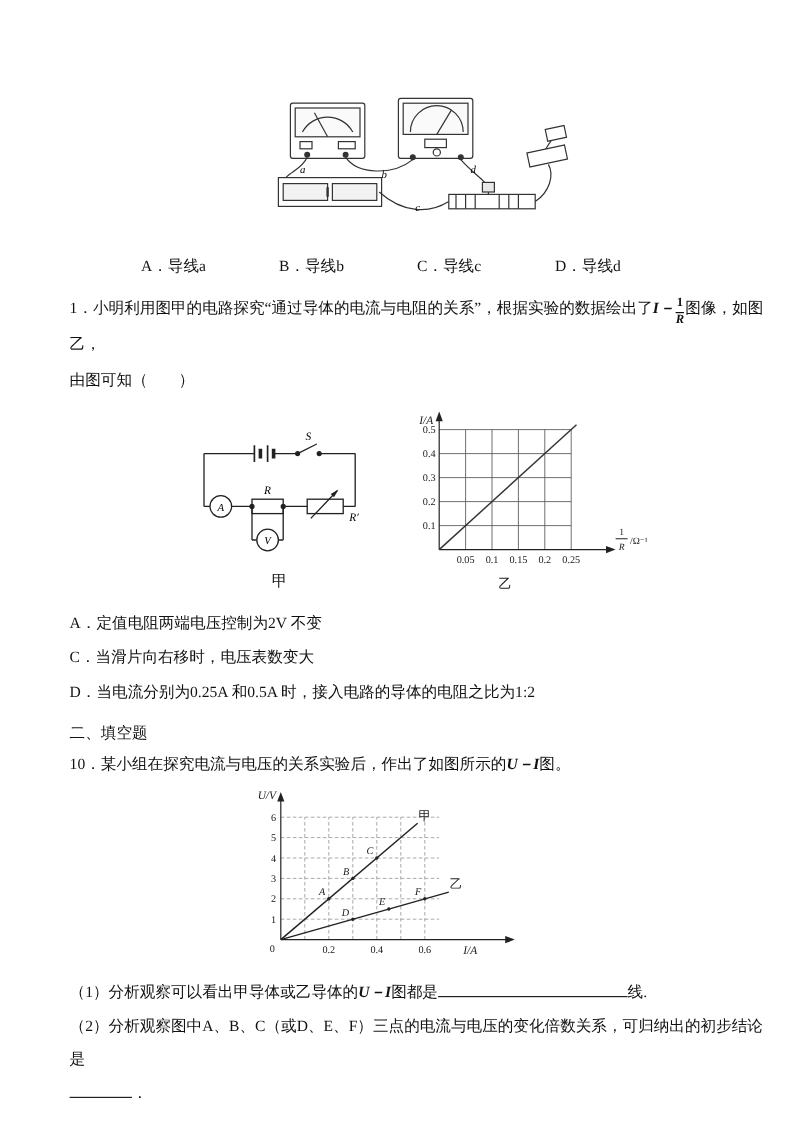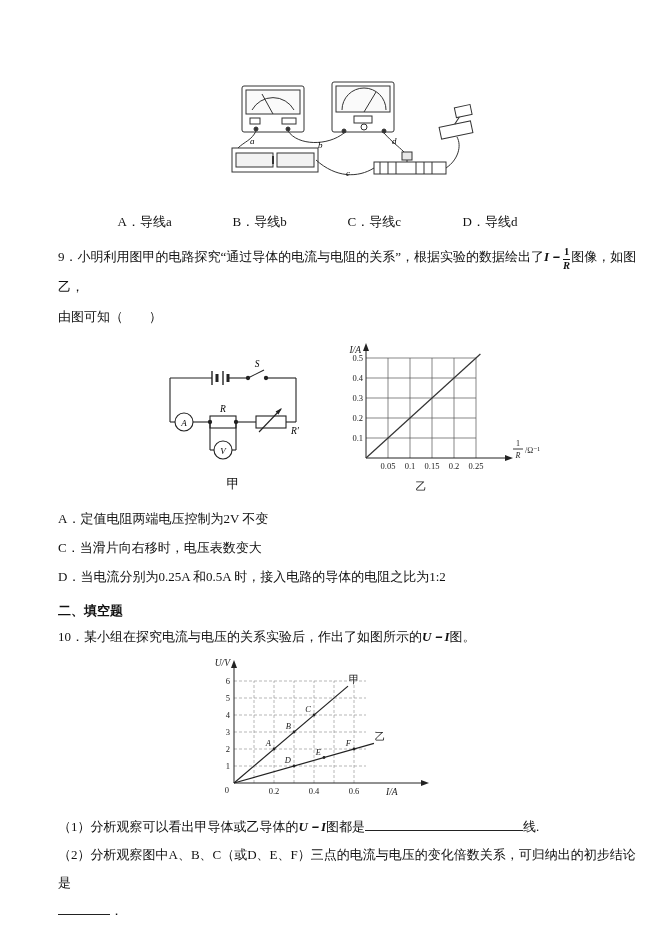--- a/index.html
+++ b/index.html
@@ -17,21 +17,21 @@
   .q9-stem{margin-top:8px;line-height:30px;}
   .bold-math{font-style:italic;font-weight:bold;}
   .frac{display:inline-block;text-align:center;vertical-align:-0.6em;line-height:1;font-weight:bold;margin:0 1px;}
   .frac .num{display:block;font-size:10.5px;}
   .frac .bar{display:block;border-top:1.4px solid #111;margin:1px 0;}
   .frac .den{display:block;font-size:10.5px;font-style:italic;}
   .fig-row{display:flex;align-items:flex-start;margin-left:100px;margin-top:4px;gap:14px;}
   .circuit-block{margin-top:22px;width:150px;text-align:center;}
   .fig-caption{font-size:13px;line-height:16px;margin-top:2px;}
   .opt-line{line-height:29px;}
-  .section-head{font-weight:bold;line-height:28px;margin-top:6px;}
+  .section-head{font-weight:normal;line-height:28px;margin-top:6px;}
   .q10-graph-wrap{margin-left:136px;margin-top:4px;}
   .blank{display:inline-block;border-bottom:1px solid #222;height:15px;vertical-align:baseline;}
   .w158{width:158px;}
   .w52{width:52px;}
   .sub{line-height:28px;}
 </style>
 </head>
 <body>
 
 <div class="page">
@@ -101,21 +101,21 @@
   </div>
 
   <div class="opts-row">
     <span>A．导线a</span>
     <span>B．导线b</span>
     <span>C．导线c</span>
     <span>D．导线d</span>
   </div>
 
   <div>
-    <p class="para q9-stem"><span>9．小明利用图甲的电路探究“通过导体的电流与电阻的关系”，根据实验的数据绘出了</span><span class="bold-math">I－</span><span class="frac"><span class="num">1</span><span class="bar"></span><span class="den">R</span></span><span>图像，如图乙，</span><br>
+    <p class="para q9-stem"><span>1．小明利用图甲的电路探究“通过导体的电流与电阻的关系”，根据实验的数据绘出了</span><span class="bold-math">I－</span><span class="frac"><span class="num">1</span><span class="bar"></span><span class="den">R</span></span><span>图像，如图乙，</span><br>
     <span>由图可知（　　）</span></p>
 
     <div class="fig-row">
       <div class="circuit-block">
         <svg width="150" height="108" viewBox="0 0 150 108">
           <g stroke="#222" fill="none" stroke-width="1.1">
 
             <line x1="12" y1="20" x2="54" y2="20"></line>
             <line x1="54" y1="13" x2="54" y2="27" stroke-width="1.4"></line>
             <line x1="59" y1="16" x2="59" y2="24" stroke-width="3"></line>

